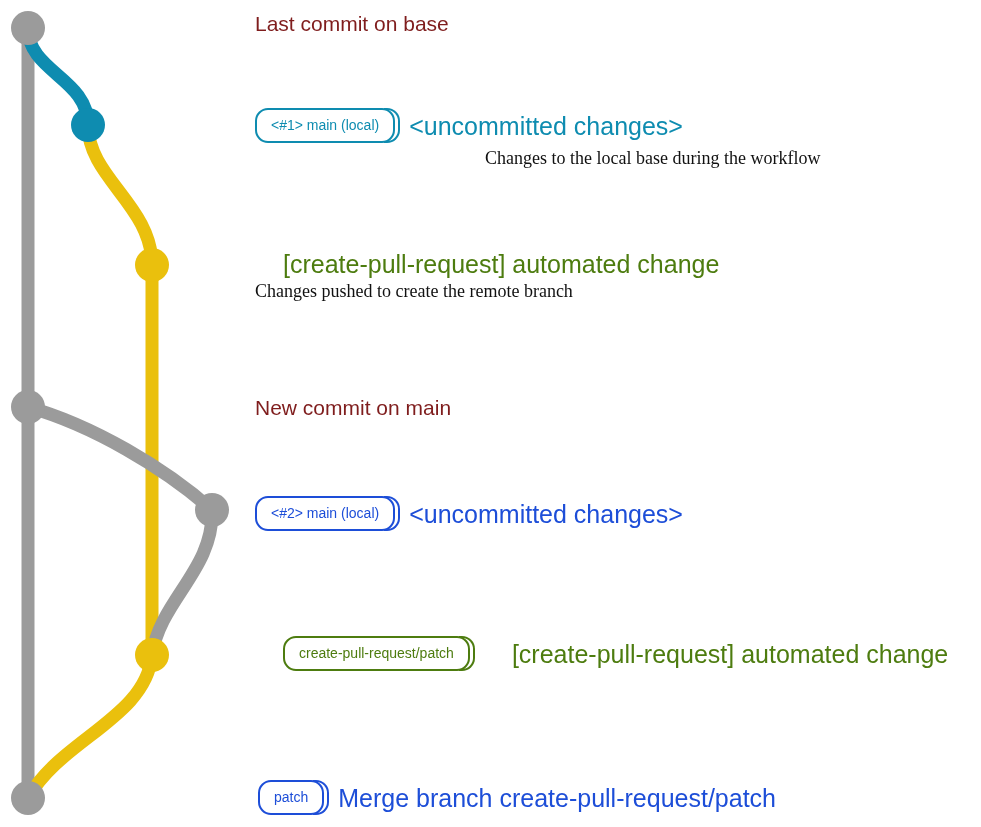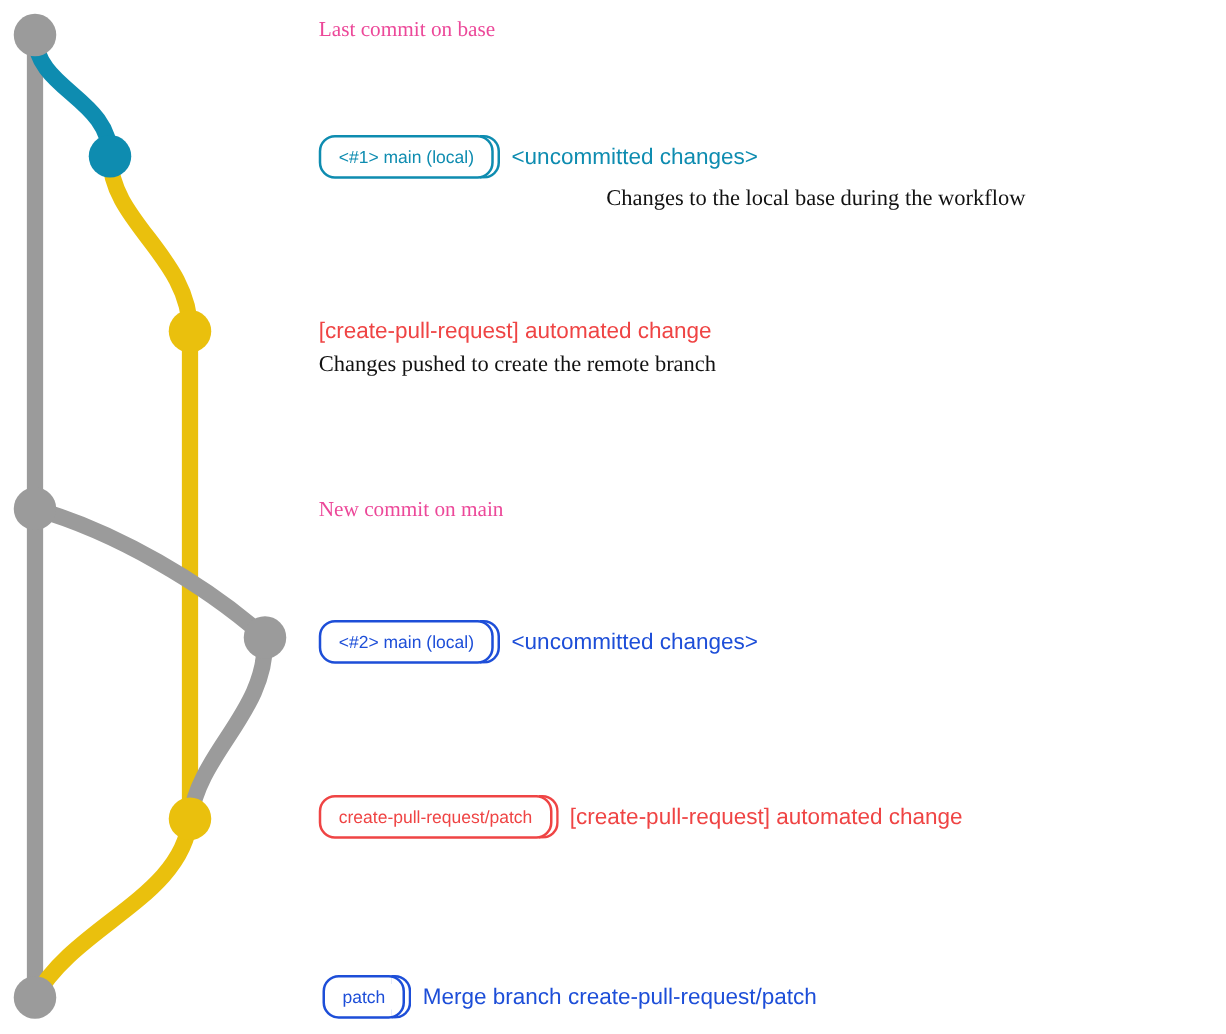--- a/index.html
+++ b/index.html
@@ -21,32 +21,32 @@
     background:#fff;
   }
   .badge::after{
     content:"";position:absolute;right:-7px;top:-2px;bottom:-2px;width:14px;
     border:2px solid currentColor;border-left:none;
     border-radius:0 13px 13px 0;
     background:transparent;
   }
   .badge-text{display:inline-block;}
 
-  .hdr{font-size:18px;line-height:24px;vertical-align:middle;}
+  .hdr{font-size:25px;line-height:24px;vertical-align:middle;}
   .sub{
     font-family:"Liberation Serif", serif;
     font-size:18px;line-height:22px;color:#111111;
     margin-top:4px;
   }
 
   .c-teal{color:#0e8cb0;}
-  .c-yellow{color:#ef4444;}
+  .c-yellow{color:#4d7c0f;margin-left:28px;}
   .c-gray{color:#1d4ed8;}
 
-  .plain-hdr{font-size:17px;line-height:24px;color:#ec4899;font-family:Liberation Serif, serif;}
+  .plain-hdr{font-size:21px;line-height:24px;color:#7f1d1d;}
   .badge-wrap{display:inline-block;vertical-align:middle;margin-right:14px;}
 </style>
 </head>
 <body>
 
 <svg id="graph" viewBox="0 0 981 827" xmlns="http://www.w3.org/2000/svg">
 
   <path d="M 28 28 L 28 798" stroke="#9b9b9b" stroke-width="13" fill="none" stroke-linecap="round"></path>
 
   <path d="M 28 28 C 28 72, 88 78, 88 125" stroke="#0e8cb0" stroke-width="13" fill="none" stroke-linecap="round"></path>

